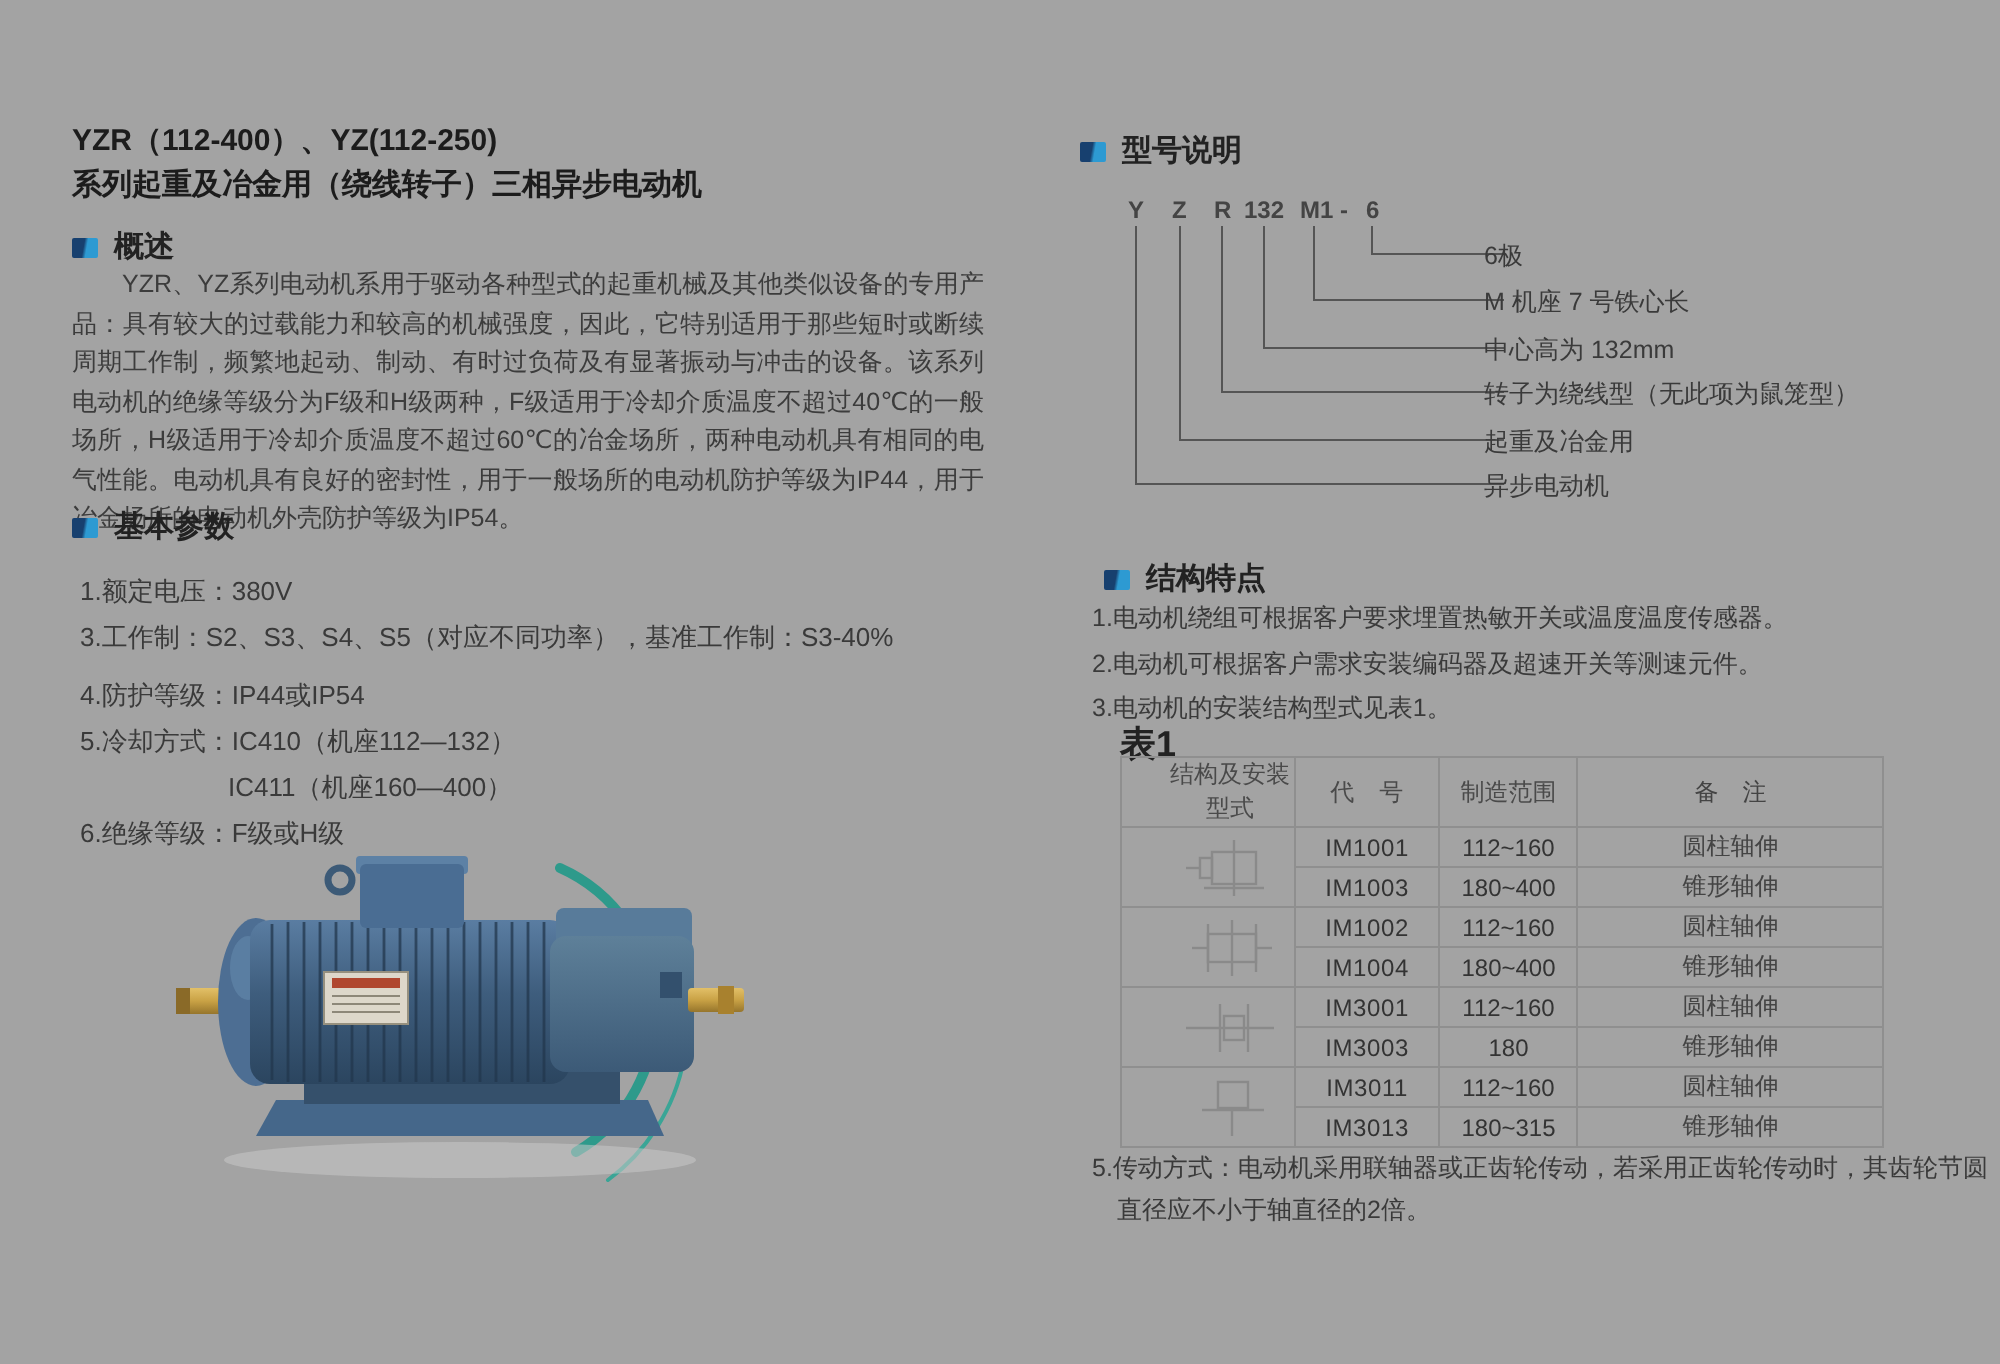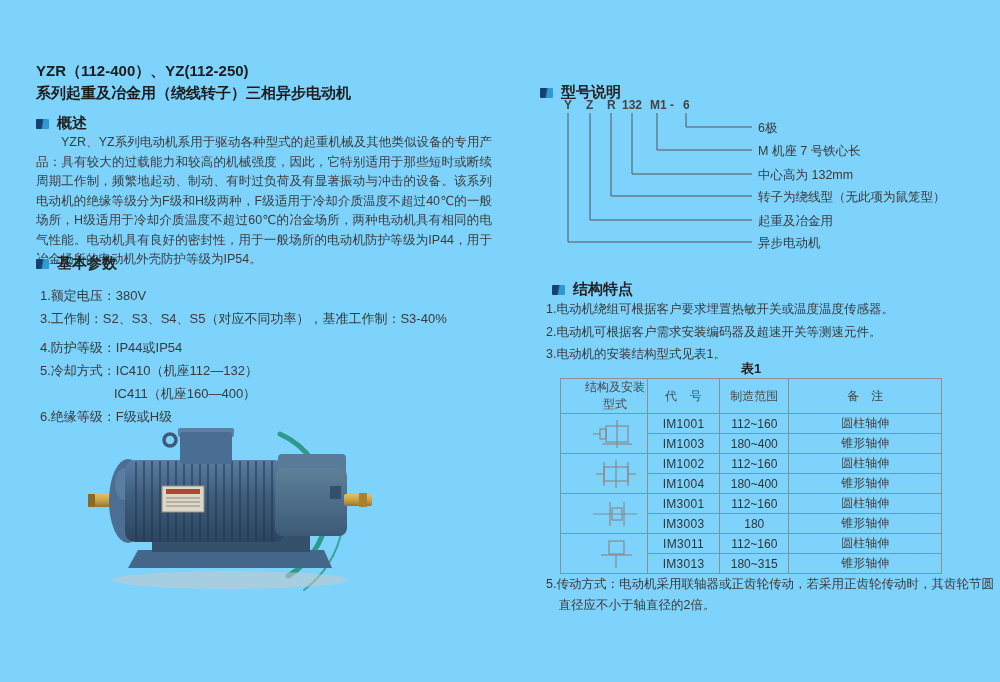--- a/index.html
+++ b/index.html
@@ -1,45 +1,45 @@
 <!DOCTYPE html>
 <html><head>
 <meta charset="utf-8">
 <style>
   * { margin:0; padding:0; box-sizing:border-box; }
   body { font-family:"Liberation Sans","DejaVu Sans",sans-serif; background:#fff; }
-  #page { position:relative; width:1000px; height:682px; background:#7dd3fc; overflow:hidden; color:#333; }
+  #page { position:relative; width:1000px; height:682px; background:#a3a3a3; overflow:hidden; color:#333; }
 
   .abs { position:absolute; }
 
   .doc-title { left:36px; top:60px; width:470px; font-size:15px; font-weight:bold; color:#1c1c1c; line-height:22px; }
 
   .sec-h { display:flex; align-items:center; gap:8px; font-size:15px; font-weight:bold; color:#222; }
   .bullet { width:13px; height:10px; border-radius:1px;
             background:linear-gradient(100deg,#17406f 44%,#2d9ad2 56%); flex:0 0 auto; }
 
   .body-par { left:36px; top:133px; width:456px; font-size:12.5px; color:#3c3c3c;
               line-height:19.5px; text-align:justify; text-indent:2em; }
 
   .plist { left:40px; top:272px; width:452px; font-size:13px; color:#3a3a3a;margin-top:12px; }
   .plist div { line-height:23px; }
   .plist .gap { height:6px; }
   .plist .indent { padding-left:74px; }
 
   
-  .rcol-h1 { left:540px; top:83px; }
+  .rcol-h1 { left:540px; top:66px; }
   .model-wrap { left:540px; top:96px; width:452px; height:168px; }
   .code-part { position:absolute; top:2px; font-size:12px; color:#444; font-weight:bold; }
-  .mlabel { position:absolute; left:218px; font-size:12.5px; color:#3a3a3a; white-space:nowrap; }
+  .mlabel { position:absolute; left:202px; font-size:12.5px; color:#3a3a3a; white-space:nowrap; }
 
   .rcol-h2 { left:540px; top:280px;padding-left:12px; }
   .flist { left:546px; top:298px; width:450px; font-size:12.5px; color:#3a3a3a; }
   .flist div { line-height:22.5px; }
 
-  .tbl-title { left:560px; top:360px; width:382px; text-align:center; font-size:13px; font-weight:bold; color:#222; }
+  .tbl-title { left:560px; top:360px; width:382px; font-size:18px; font-weight:bold; color:#222; }
   table.t1 { position:absolute; left:560px; top:378px; width:382px; border-collapse:collapse; font-size:12px; color:#333; }
   table.t1 th, table.t1 td { border:1px solid #8f8f8f; text-align:center; padding:0 2px; }
   table.t1 th { height:26px; font-weight:normal; color:#4a4a4a; }
   table.t1 td { height:20px; }
   table.t1 .c-code { width:73px; letter-spacing:.3px; }
   table.t1 .c-range { width:70px; }
   table.t1 .c-note { width:157px; color:#444; }
   table.t1 .c-icon { width:80px;padding-left:24px; }
 
   .drive-note { left:546px; top:574px; width:448px; font-size:12.5px; color:#3a3a3a;

